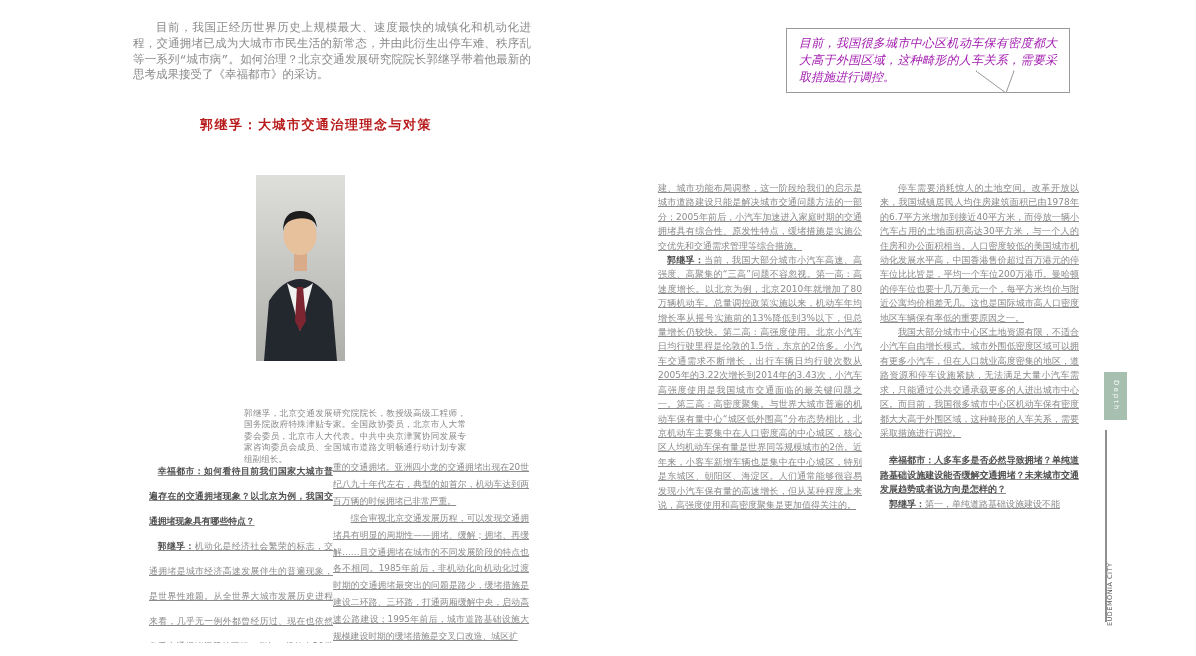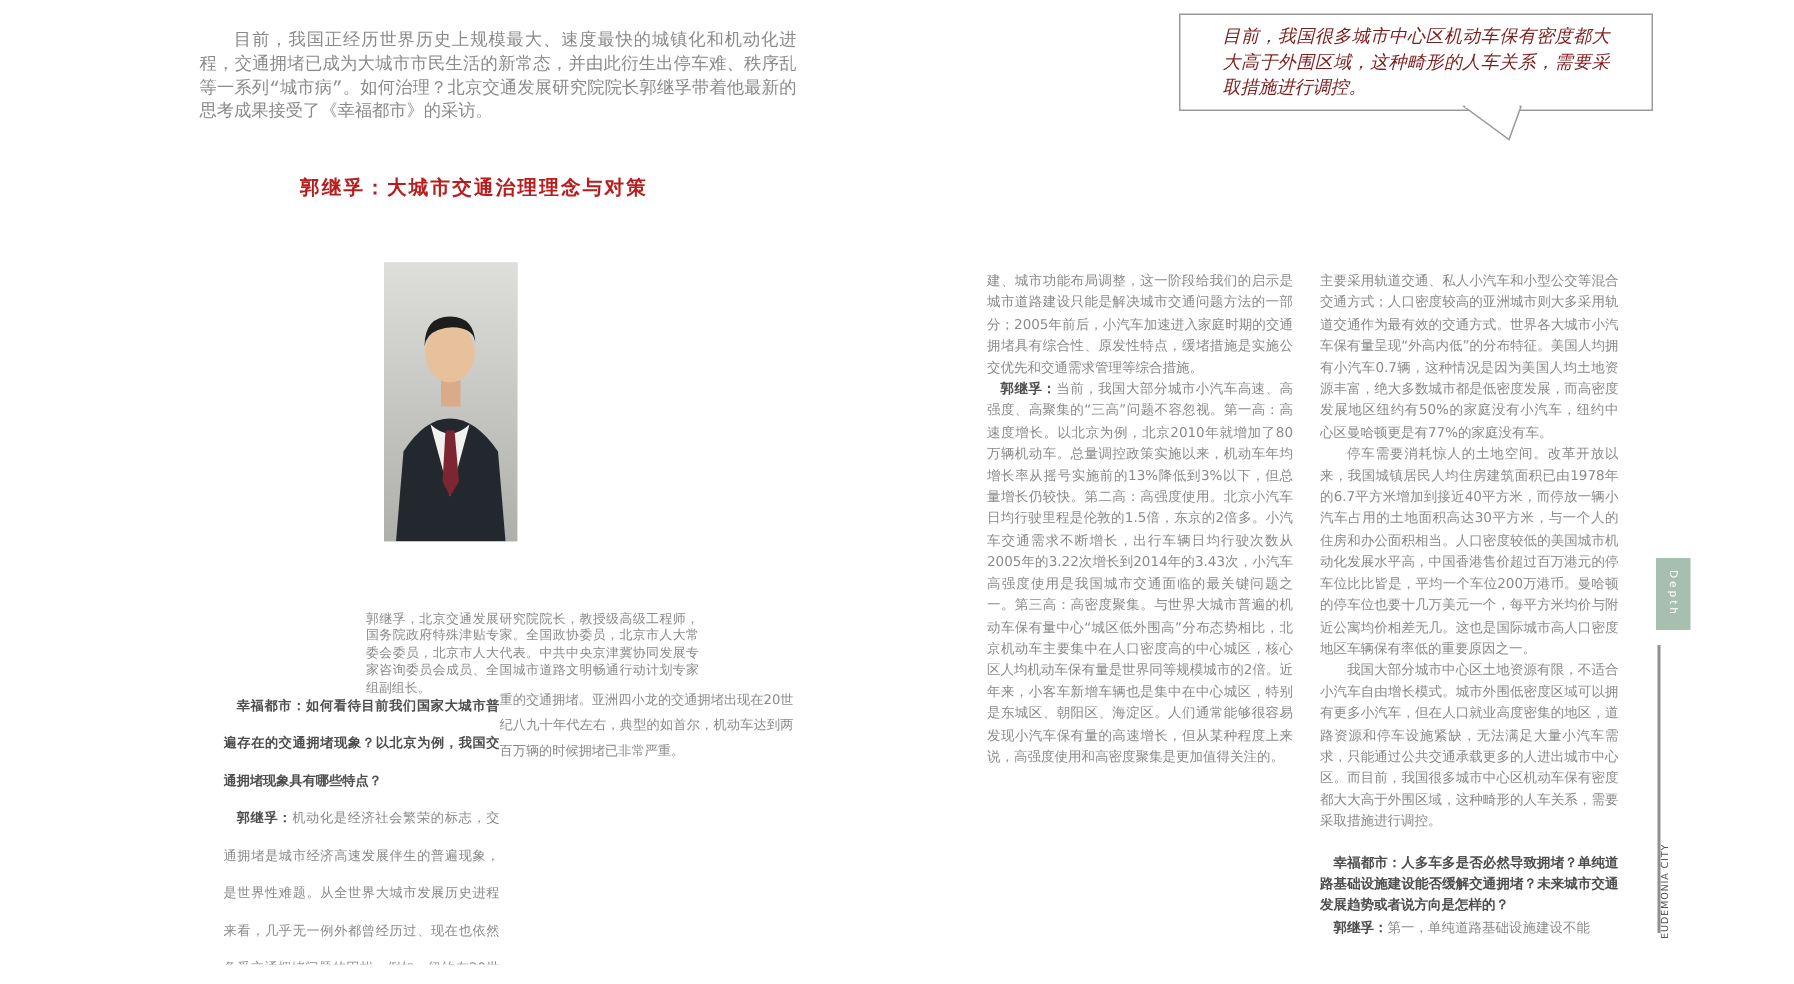--- a/index.html
+++ b/index.html
@@ -5,40 +5,40 @@
   html,body{margin:0;padding:0;background:#ffffff;}
   #page{position:relative;width:1196px;height:656px;background:#ffffff;
         font-family:"DejaVu Sans","Liberation Sans",sans-serif;overflow:hidden;}
 
   
   .intro{position:absolute;left:133px;top:20px;width:398px;
          font-size:11.5px;line-height:15.8px;color:#8a8a8a;
          text-align:justify;text-indent:2em;font-family:Liberation Mono, monospace;}
 
   
-  .callout{position:absolute;left:786px;top:9px;width:258px;
-           border:1px solid #9a9a9a;background:#fff;padding:6px 28px;
-           font-style:italic;font-size:12px;line-height:17px;color:#7f1d1d;
+  .callout{position:absolute;left:786px;top:28px;width:258px;
+           border:1px solid #9a9a9a;background:#fff;padding:6px 12px;
+           font-style:italic;font-size:12px;line-height:17px;color:#a21caf;
            text-align:justify;}
   .callout-tail{position:absolute;left:972px;top:70px;}
 
   
   .title{position:absolute;left:200px;top:116px;font-size:13px;
          font-weight:bold;color:#b91c1c;letter-spacing:1.5px;}
 
   
   .photo{position:absolute;left:256px;top:175px;width:89px;height:186px;
          overflow:hidden;background:#c9c9c5;}
 
   
   .caption{position:absolute;left:244px;top:367px;width:222px;
            font-size:8.6px;line-height:11.4px;color:#8a8a8a;text-align:justify;margin-top:41px;}
 
   
-  .col{position:absolute;text-align:justify;color:#8a8a8a;overflow:hidden;}
+  .col{position:absolute;text-align:justify;color:#8a8a8a;overflow:hidden;text-decoration:underline;}
   .col p{margin:0;padding:0;}
   .col-a{left:149px;top:459px;width:184px;height:184px;font-size:8.8px;line-height:25px;}
   .col-b{left:333px;top:459px;width:196px;height:184px;font-size:8.8px;line-height:16.9px;}
   .col-c{left:658px;top:181px;width:204px;height:461px;font-size:9px;line-height:14.4px;}
   .col-d{left:880px;top:181px;width:199px;height:461px;font-size:9px;line-height:14.4px;}
   .pq{font-weight:bold;color:#4f4f4f;text-indent:1em;}
   .pa{text-indent:1em;}
   .speaker{font-weight:bold;color:#4f4f4f;}
   .ind2{text-indent:2em;}
   .gapt{margin-top:13px !important;}
@@ -88,29 +88,29 @@
 
   <div class="caption">郭继孚，北京交通发展研究院院长，教授级高级工程师，国务院政府特殊津贴专家。全国政协委员，北京市人大常委会委员，北京市人大代表。中共中央京津冀协同发展专家咨询委员会成员、全国城市道路文明畅通行动计划专家组副组长。</div>
 
   <div class="col col-a">
     <p class="pq">幸福都市：如何看待目前我们国家大城市普遍存在的交通拥堵现象？以北京为例，我国交通拥堵现象具有哪些特点？</p>
     <p class="pa"><span class="speaker">郭继孚：</span><span>机动化是经济社会繁荣的标志，交通拥堵是城市经济高速发展伴生的普遍现象，是世界性难题。从全世界大城市发展历史进程来看，几乎无一例外都曾经历过、现在也依然备受交通拥堵问题的困扰。例如，纽约在20世纪二三十年代的时候只有几十万辆车，街道便拥挤不堪。更多的大型城市在二战之后经济复苏时期交通拥堵严重，伦敦、巴黎、东京等城市在20世纪六七十年代都经历过严</span></p>
   </div>
 
   <div class="col col-b">
     <p>重的交通拥堵。亚洲四小龙的交通拥堵出现在20世纪八九十年代左右，典型的如首尔，机动车达到两百万辆的时候拥堵已非常严重。</p>
+    <p class="ind2">综合审视北京交通发展历程，可以发现交通拥堵具有明显的周期性——拥堵、缓解；拥堵、再缓解……且交通拥堵在城市的不同发展阶段的特点也各不相同。1985年前后，非机动化向机动化过渡时期的交通拥堵最突出的问题是路少，缓堵措施是建设二环路、三环路，打通两厢缓解中央，启动高速公路建设；1995年前后，城市道路基础设施大规模建设时期的缓堵措施是交叉口改造、城区扩</p>
   </div>
 
   <div class="col col-c">
     <p>建、城市功能布局调整，这一阶段给我们的启示是城市道路建设只能是解决城市交通问题方法的一部分；2005年前后，小汽车加速进入家庭时期的交通拥堵具有综合性、原发性特点，缓堵措施是实施公交优先和交通需求管理等综合措施。</p>
     <p class="pa"><span class="speaker">郭继孚：</span><span>当前，我国大部分城市小汽车高速、高强度、高聚集的“三高”问题不容忽视。第一高：高速度增长。以北京为例，北京2010年就增加了80万辆机动车。总量调控政策实施以来，机动车年均增长率从摇号实施前的13%降低到3%以下，但总量增长仍较快。第二高：高强度使用。北京小汽车日均行驶里程是伦敦的1.5倍，东京的2倍多。小汽车交通需求不断增长，出行车辆日均行驶次数从2005年的3.22次增长到2014年的3.43次，小汽车高强度使用是我国城市交通面临的最关键问题之一。第三高：高密度聚集。与世界大城市普遍的机动车保有量中心“城区低外围高”分布态势相比，北京机动车主要集中在人口密度高的中心城区，核心区人均机动车保有量是世界同等规模城市的2倍。近年来，小客车新增车辆也是集中在中心城区，特别是东城区、朝阳区、海淀区。人们通常能够很容易发现小汽车保有量的高速增长，但从某种程度上来说，高强度使用和高密度聚集是更加值得关注的。</span></p>
   </div>
 
   <div class="col col-d">
-    <p>主要采用轨道交通、私人小汽车和小型公交等混合交通方式；人口密度较高的亚洲城市则大多采用轨道交通作为最有效的交通方式。世界各大城市小汽车保有量呈现“外高内低”的分布特征。美国人均拥有小汽车0.7辆，这种情况是因为美国人均土地资源丰富，绝大多数城市都是低密度发展，而高密度发展地区纽约有50%的家庭没有小汽车，纽约中心区曼哈顿更是有77%的家庭没有车。</p>
     <p class="ind2">停车需要消耗惊人的土地空间。改革开放以来，我国城镇居民人均住房建筑面积已由1978年的6.7平方米增加到接近40平方米，而停放一辆小汽车占用的土地面积高达30平方米，与一个人的住房和办公面积相当。人口密度较低的美国城市机动化发展水平高，中国香港售价超过百万港元的停车位比比皆是，平均一个车位200万港币。曼哈顿的停车位也要十几万美元一个，每平方米均价与附近公寓均价相差无几。这也是国际城市高人口密度地区车辆保有率低的重要原因之一。</p>
     <p class="ind2">我国大部分城市中心区土地资源有限，不适合小汽车自由增长模式。城市外围低密度区域可以拥有更多小汽车，但在人口就业高度密集的地区，道路资源和停车设施紧缺，无法满足大量小汽车需求，只能通过公共交通承载更多的人进出城市中心区。而目前，我国很多城市中心区机动车保有密度都大大高于外围区域，这种畸形的人车关系，需要采取措施进行调控。</p>
     <p class="pq gapt">幸福都市：人多车多是否必然导致拥堵？单纯道路基础设施建设能否缓解交通拥堵？未来城市交通发展趋势或者说方向是怎样的？</p>
     <p class="pa"><span class="speaker">郭继孚：</span><span>第一，单纯道路基础设施建设不能</span></p>
   </div>
 
   <div class="depth-tab" id="depth-tab" style="background: rgb(167, 191, 174);">Depth</div>
   <div class="vrule"></div>
   <div class="mag-vertical">EUDEMONIA CITY</div>
 

